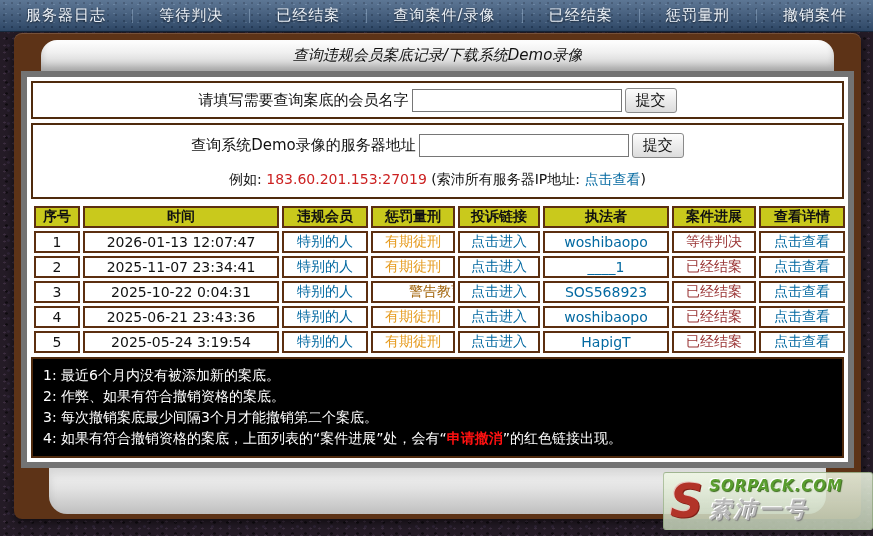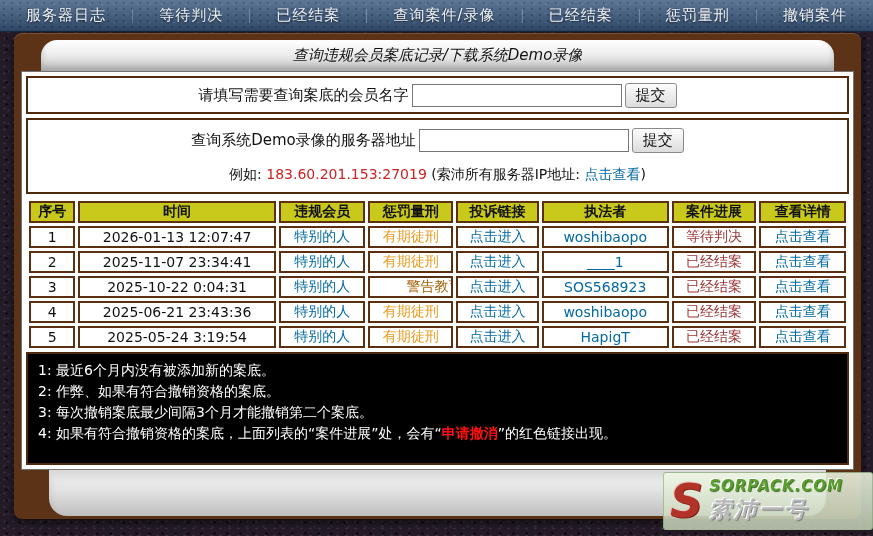--- a/index.html
+++ b/index.html
@@ -41,21 +41,21 @@
     padding:7px 7px 0 7px;
   }
   .titlebar {
     margin:0 20px; height:31px; line-height:31px; text-align:center;
     background:linear-gradient(180deg,#ffffff 0%,#f0f0f0 40%,#c9c9c9 100%);
     border-radius:16px 16px 0 0;
     box-shadow:inset 0 -5px 7px rgba(0,0,0,.18);
     font-size:15px; color:#111;font-style:italic;
   }
   .content {
-    background:#fff; border:1px solid #737373; padding:4px 4px;
+    background:#fff; border:6px solid #737373; padding:4px 4px;
   }
 
   .box {
     border:2px solid #4f2a0d; margin-bottom:4px; background:#fff;
   }
   .form-row {
     height:38px; display:flex; align-items:center; justify-content:center; gap:3px;
   }
   .form-label { font-size:15px; color:#111; }
   .form-input {
@@ -87,21 +87,21 @@
   td.status { color:#993333; }
 
   
   .green-bar {
     height:22px; line-height:20px; text-align:center;
     background:linear-gradient(180deg,#23a023,#147014);
     color:#fff; font-weight:bold; font-size:14px;
   }
   .black-box {
     background:#000; color:#fff; font-size:14px; line-height:21px;
-    padding:6px 10px 19px;
+    padding:6px 10px 7px;
   }
   .black-box .hl { color:#ff1111; font-weight:bold; }
 
   
   .footerbar {
     margin:0 28px; height:46px;
     background:linear-gradient(180deg,#f4f4f4 0%,#e2e2e2 45%,#bfbfbf 100%);
     border-radius:0 0 18px 18px;
     box-shadow:inset 0 6px 8px rgba(0,0,0,.12);
   }

